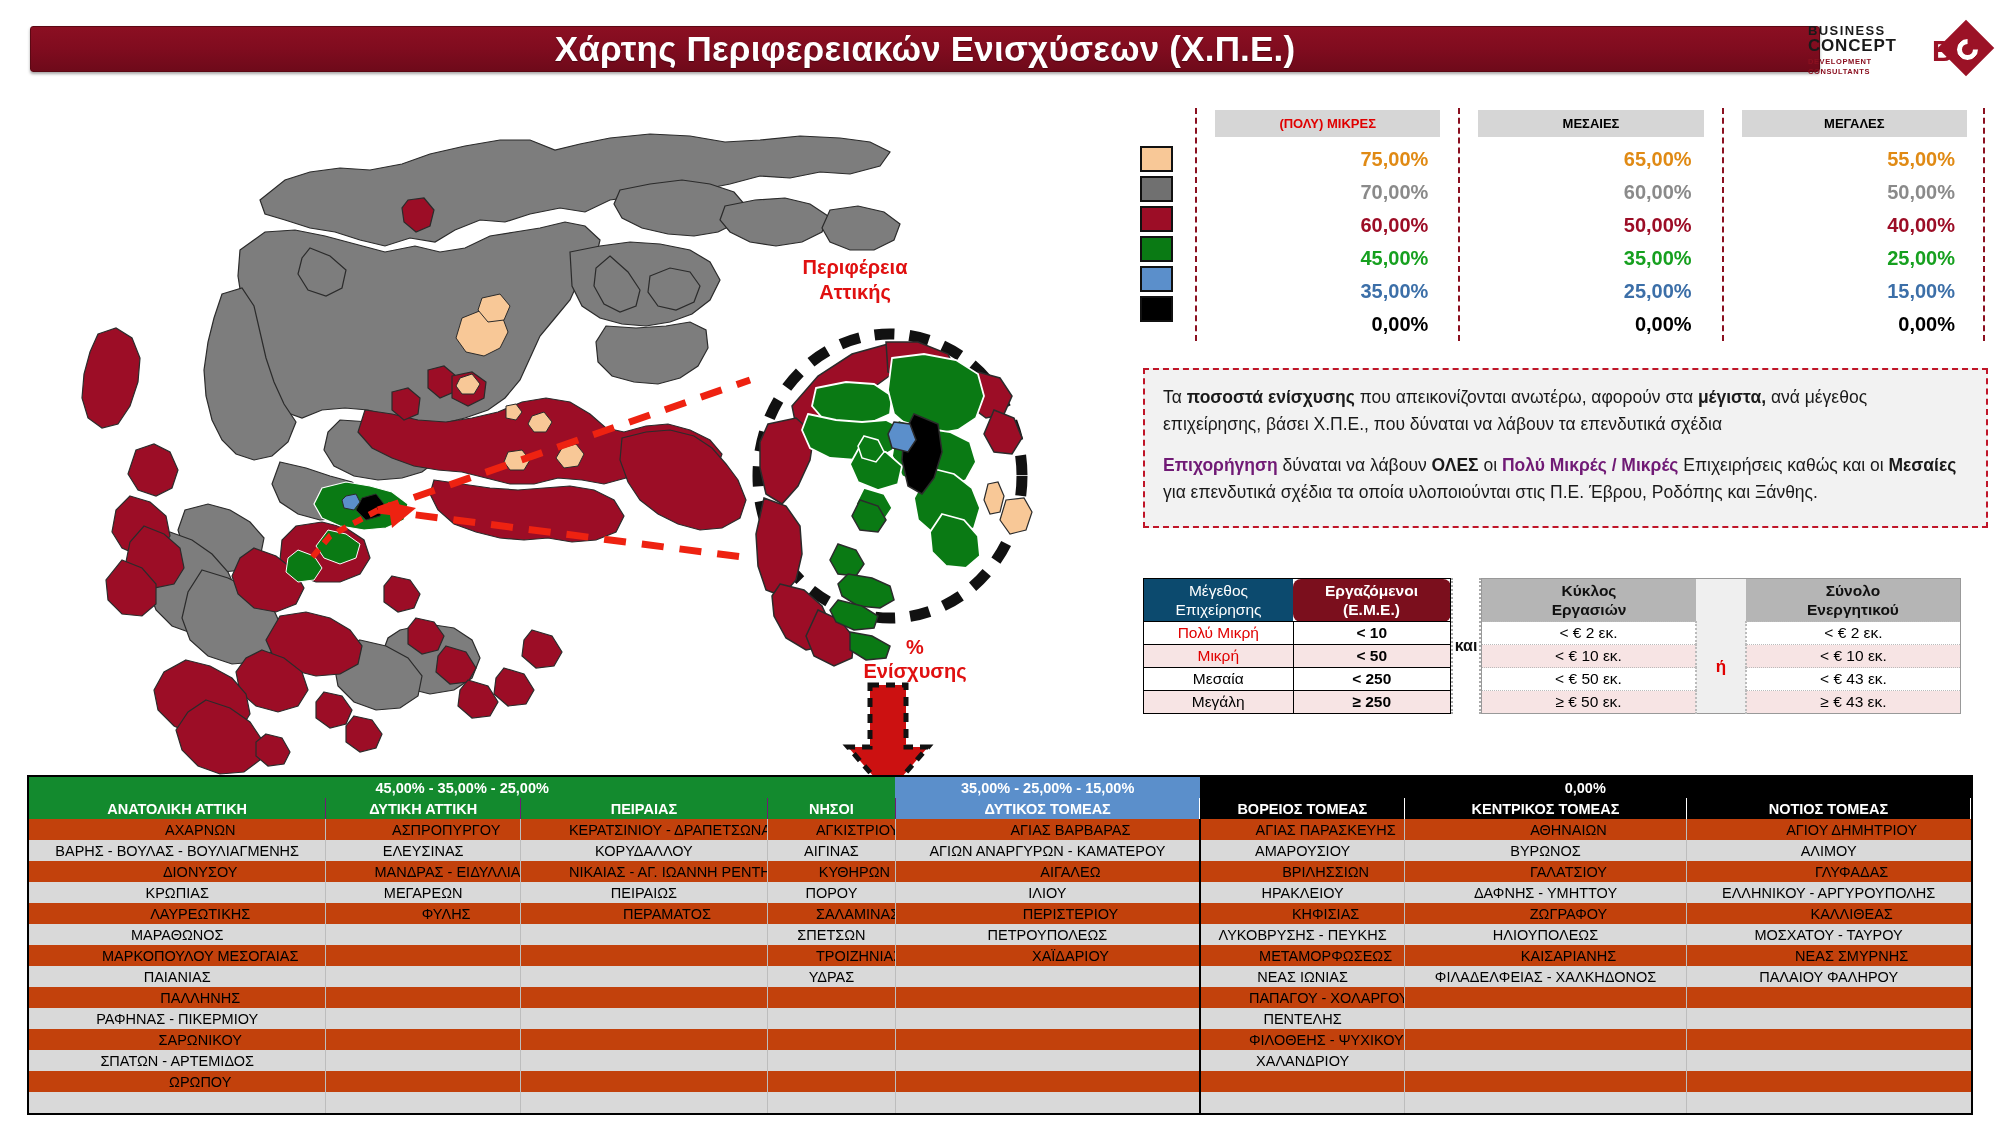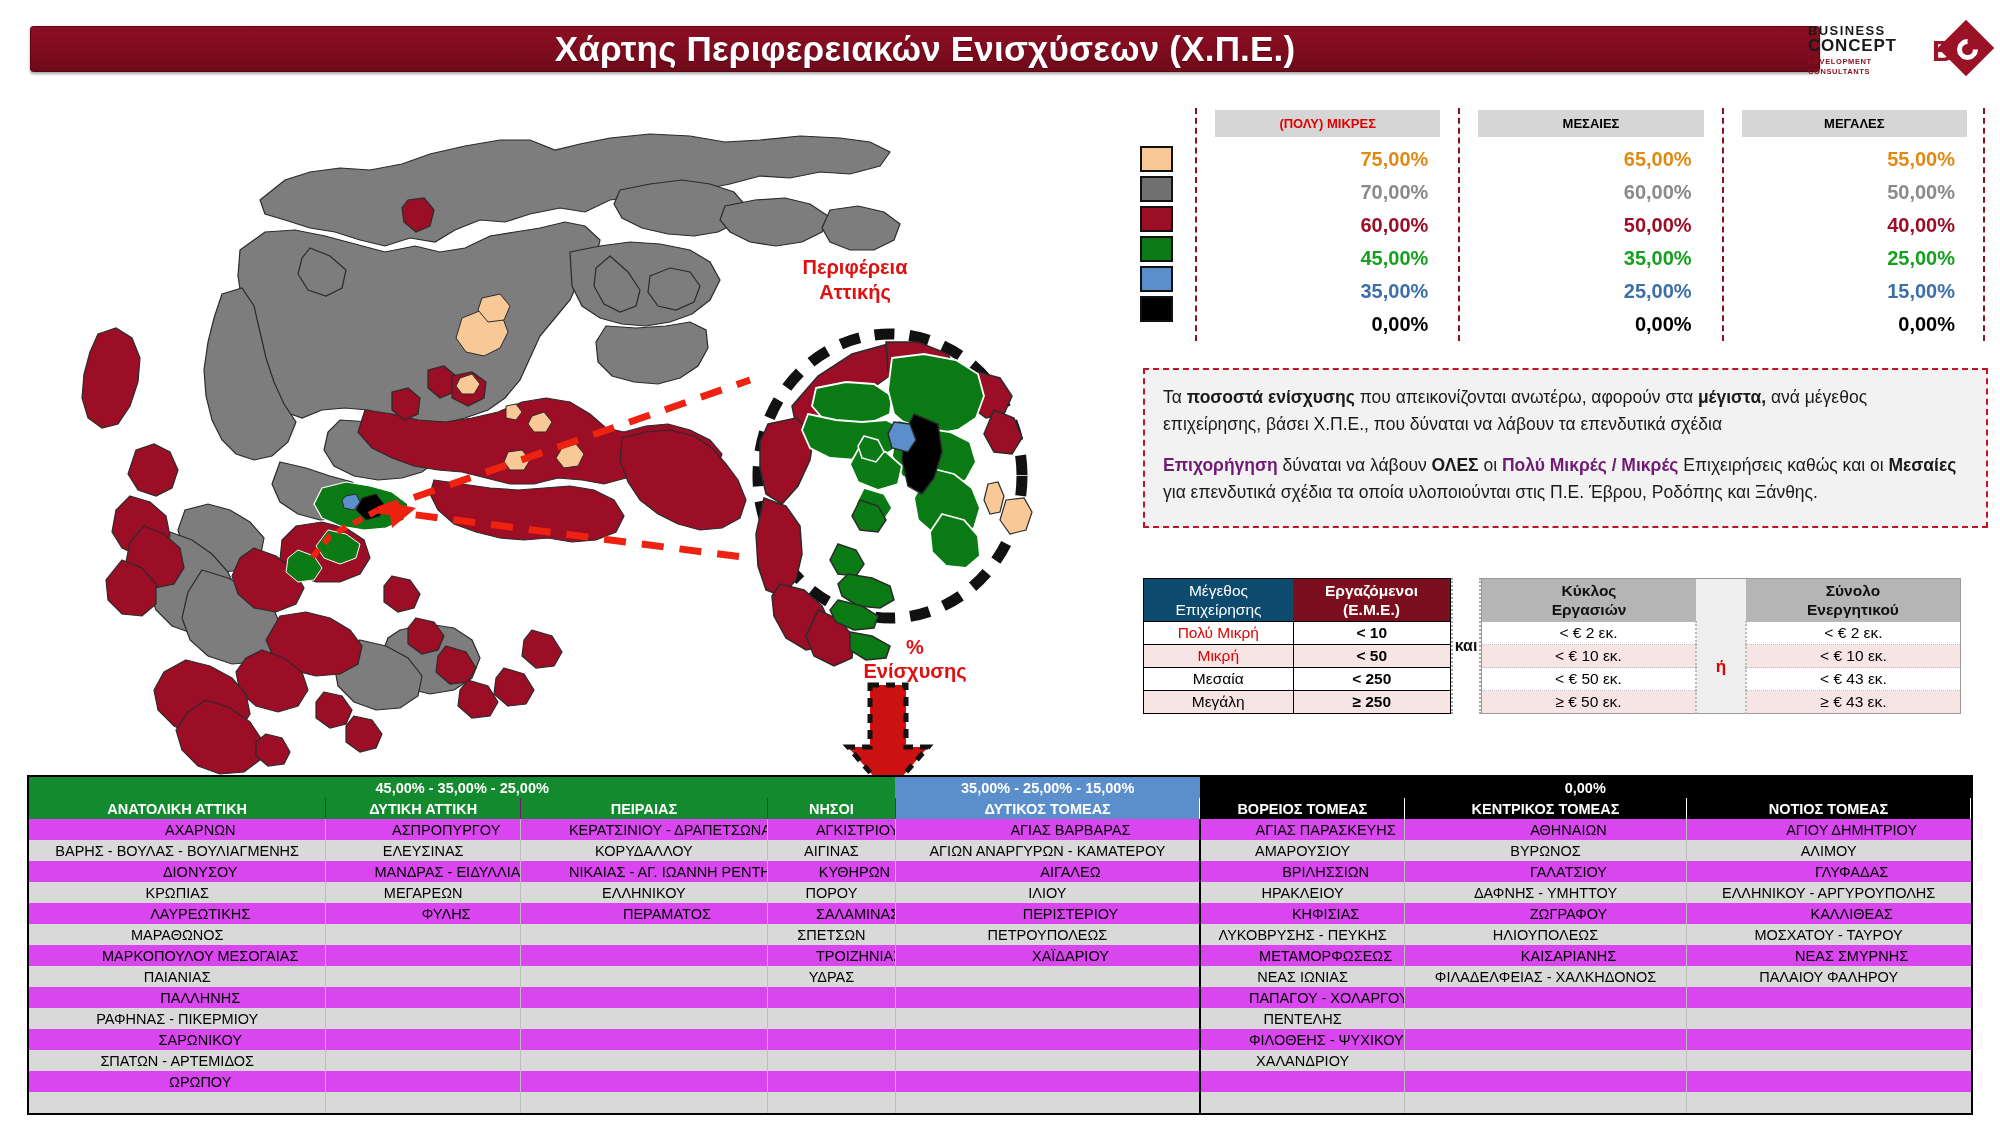--- a/index.html
+++ b/index.html
@@ -87,21 +87,21 @@
   .nb-b { font-weight: bold; }
   .nb-r { color: #701a75; font-weight: bold; }
 
   
   .crit { position: absolute; left: 1143px; top: 578px; width: 845px; }
   .crit table { border-collapse: collapse; }
   .crit td, .crit th { font-size: 15.5px; padding: 2px 6px; text-align: center; }
   .ct-left { width: 308px; border: 1px solid #000; border-collapse: collapse; }
   .ct-right { width: 480px; border: 1px solid #999; border-collapse: collapse; }
   .hdr-dark { background: #0c4a6e; color: #fff; font-weight: normal; font-size: 16px; line-height: 19px; }
-  .hdr-red { background: #7b0f1d; color: #fff; font-weight: bold; font-size: 16px; line-height: 19px; }
+  .hdr-red { background: #7b0f1d; color: #fff; font-weight: bold; font-size: 16px; line-height: 19px; border-radius: 8px; }
   .hdr-gray { background: #b5b5b5; color: #111; font-weight: bold; font-size: 16px; line-height: 19px; }
   .row-w { background: #ffffff; }
   .row-p { background: #f7e4e4; }
   .t-red { color: #e00000; }
   .t-bold { font-weight: bold; }
   .conn {
     display: flex; align-items: center; justify-content: center;
     font-weight: bold; font-size: 16px;
   }
   .conn-kai { width: 30px; border-left: 2px dotted #aaa; border-right: 2px dotted #aaa; color:#111; }
@@ -112,21 +112,21 @@
   .bt td { font-size: 14.5px; text-align: center; padding: 1px 2px; height: 21px;
            overflow: hidden; white-space: nowrap; }
   .grp { font-weight: bold; font-size: 17px; color: #fff; height: 26px; }
   .grp-green { background: #138a2e; }
   .grp-blue  { background: #5b8fcb; }
   .grp-black { background: #000000; }
   .sub { font-weight: bold; font-size: 16px; color: #fff; height: 26px; }
   .sub-green { background: #138a2e; border-right: 1px solid #701a75; }
   .sub-blue  { background: #5b8fcb; border-right: 1px solid #ffffff; }
   .sub-black { background: #000000; border-right: 1px solid #ffffff; }
-  .r-odd  td { background: #d946ef; padding-left: 48px; }
+  .r-odd  td { background: #c2410c; padding-left: 48px; }
   .r-even td { background: #d9d9d9; }
   .bt td.cellborder { border-left: 1px solid #bdbdbd; }
   .bt td.heavy { border-left: 2px solid #000; }
 </style>
 </head>
 <body>
 
 <div class="titlebar">
   <span class="titlebar-text">Χάρτης Περιφερειακών Ενισχύσεων (Χ.Π.Ε.)</span>
 </div>
@@ -451,21 +451,21 @@
           <td class="cellborder">ΝΙΚΑΙΑΣ - ΑΓ. ΙΩΑΝΝΗ ΡΕΝΤΗ</td>
           <td class="cellborder">ΚΥΘΗΡΩΝ</td>
           <td class="cellborder">ΑΙΓΑΛΕΩ</td>
           <td class="heavy">ΒΡΙΛΗΣΣΙΩΝ</td>
           <td class="cellborder">ΓΑΛΑΤΣΙΟΥ</td>
           <td class="cellborder">ΓΛΥΦΑΔΑΣ</td>
         </tr>
         <tr class="r-even">
           <td class="">ΚΡΩΠΙΑΣ</td>
           <td class="cellborder">ΜΕΓΑΡΕΩΝ</td>
-          <td class="cellborder">ΕΛΛΗΝΙΚΟΥ</td>
+          <td class="cellborder">ΠΕΙΡΑΙΩΣ</td>
           <td class="cellborder">ΠΟΡΟΥ</td>
           <td class="cellborder">ΙΛΙΟΥ</td>
           <td class="heavy">ΗΡΑΚΛΕΙΟΥ</td>
           <td class="cellborder">ΔΑΦΝΗΣ - ΥΜΗΤΤΟΥ</td>
           <td class="cellborder">ΕΛΛΗΝΙΚΟΥ - ΑΡΓΥΡΟΥΠΟΛΗΣ</td>
         </tr>
         <tr class="r-odd">
           <td class="">ΛΑΥΡΕΩΤΙΚΗΣ</td>
           <td class="cellborder">ΦΥΛΗΣ</td>
           <td class="cellborder">ΠΕΡΑΜΑΤΟΣ</td>

